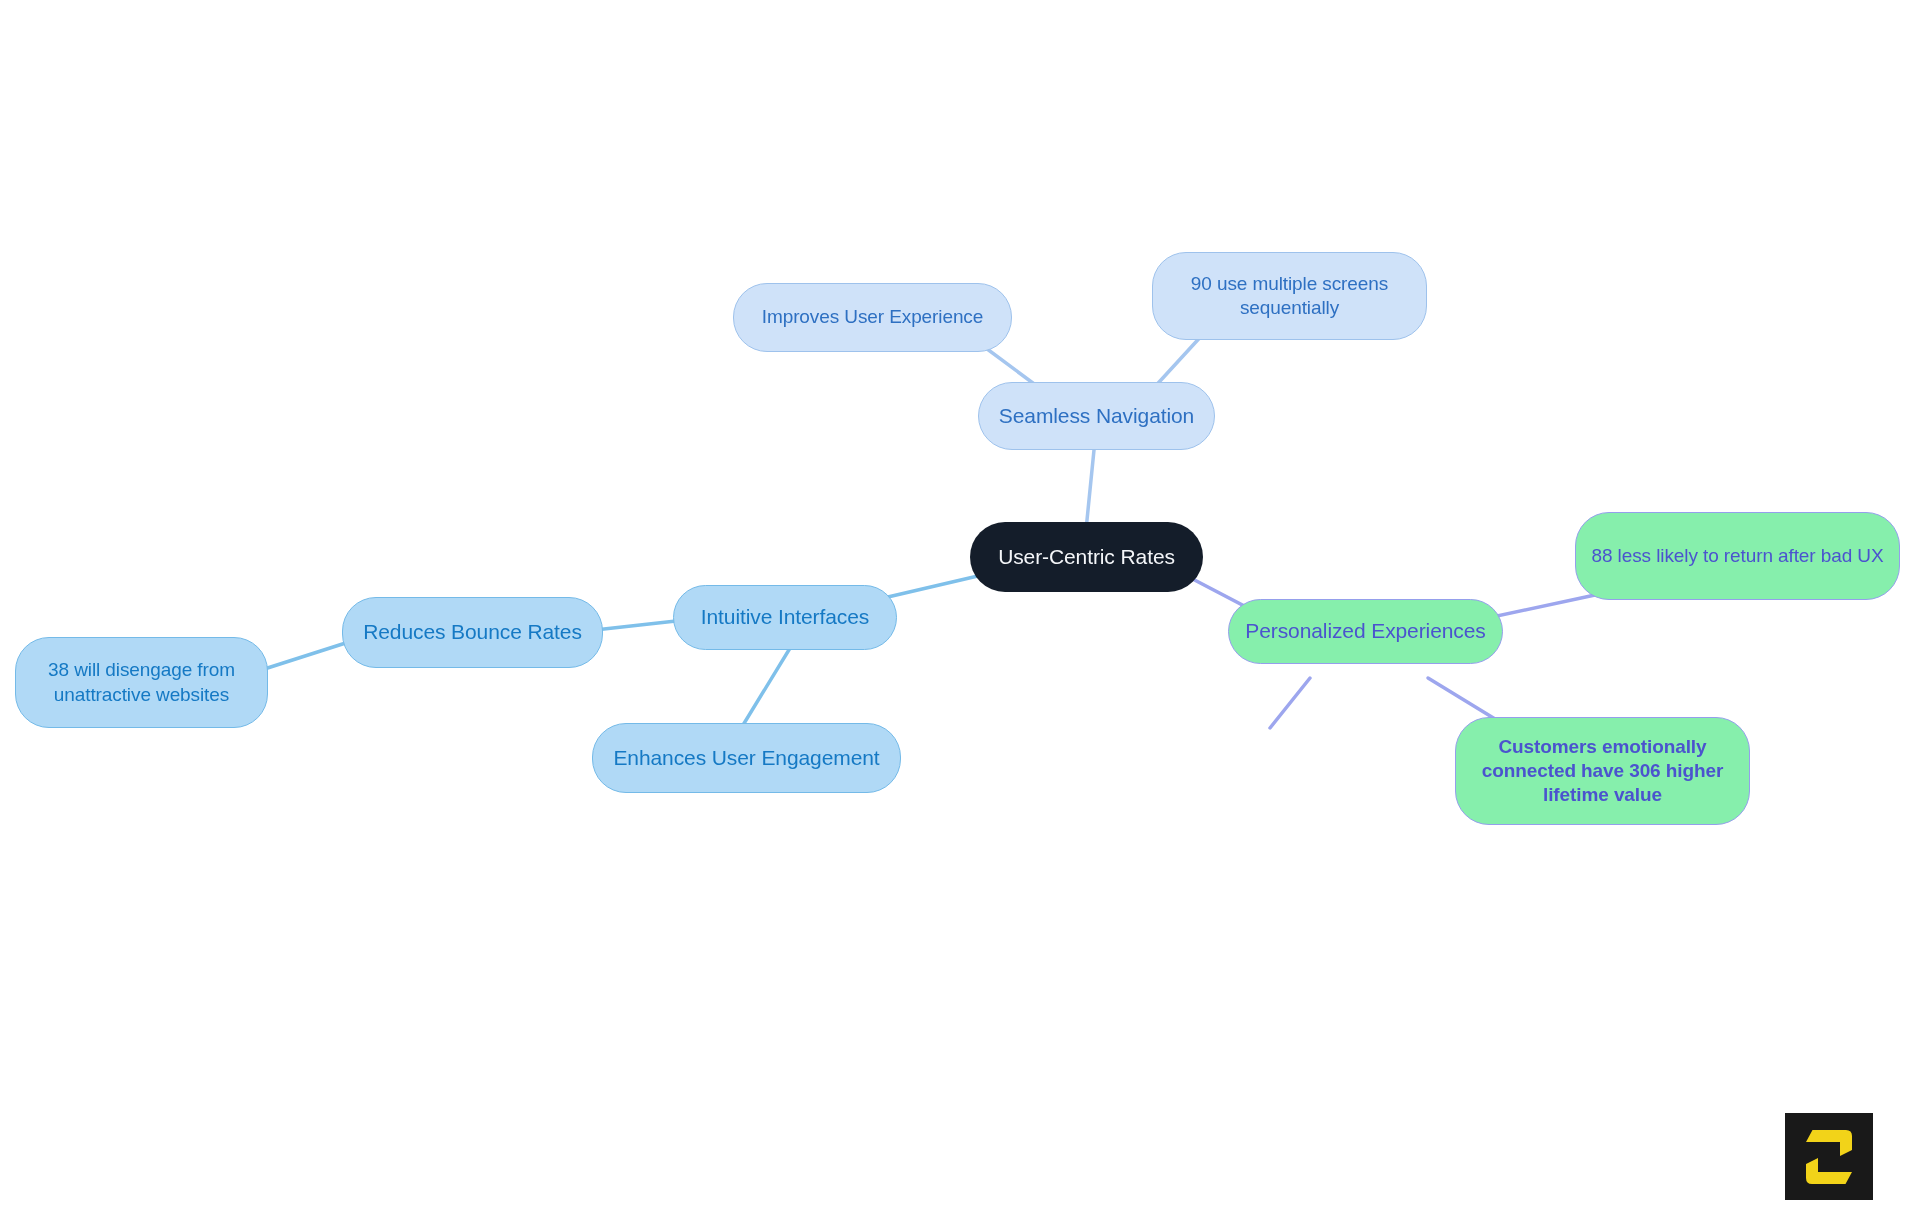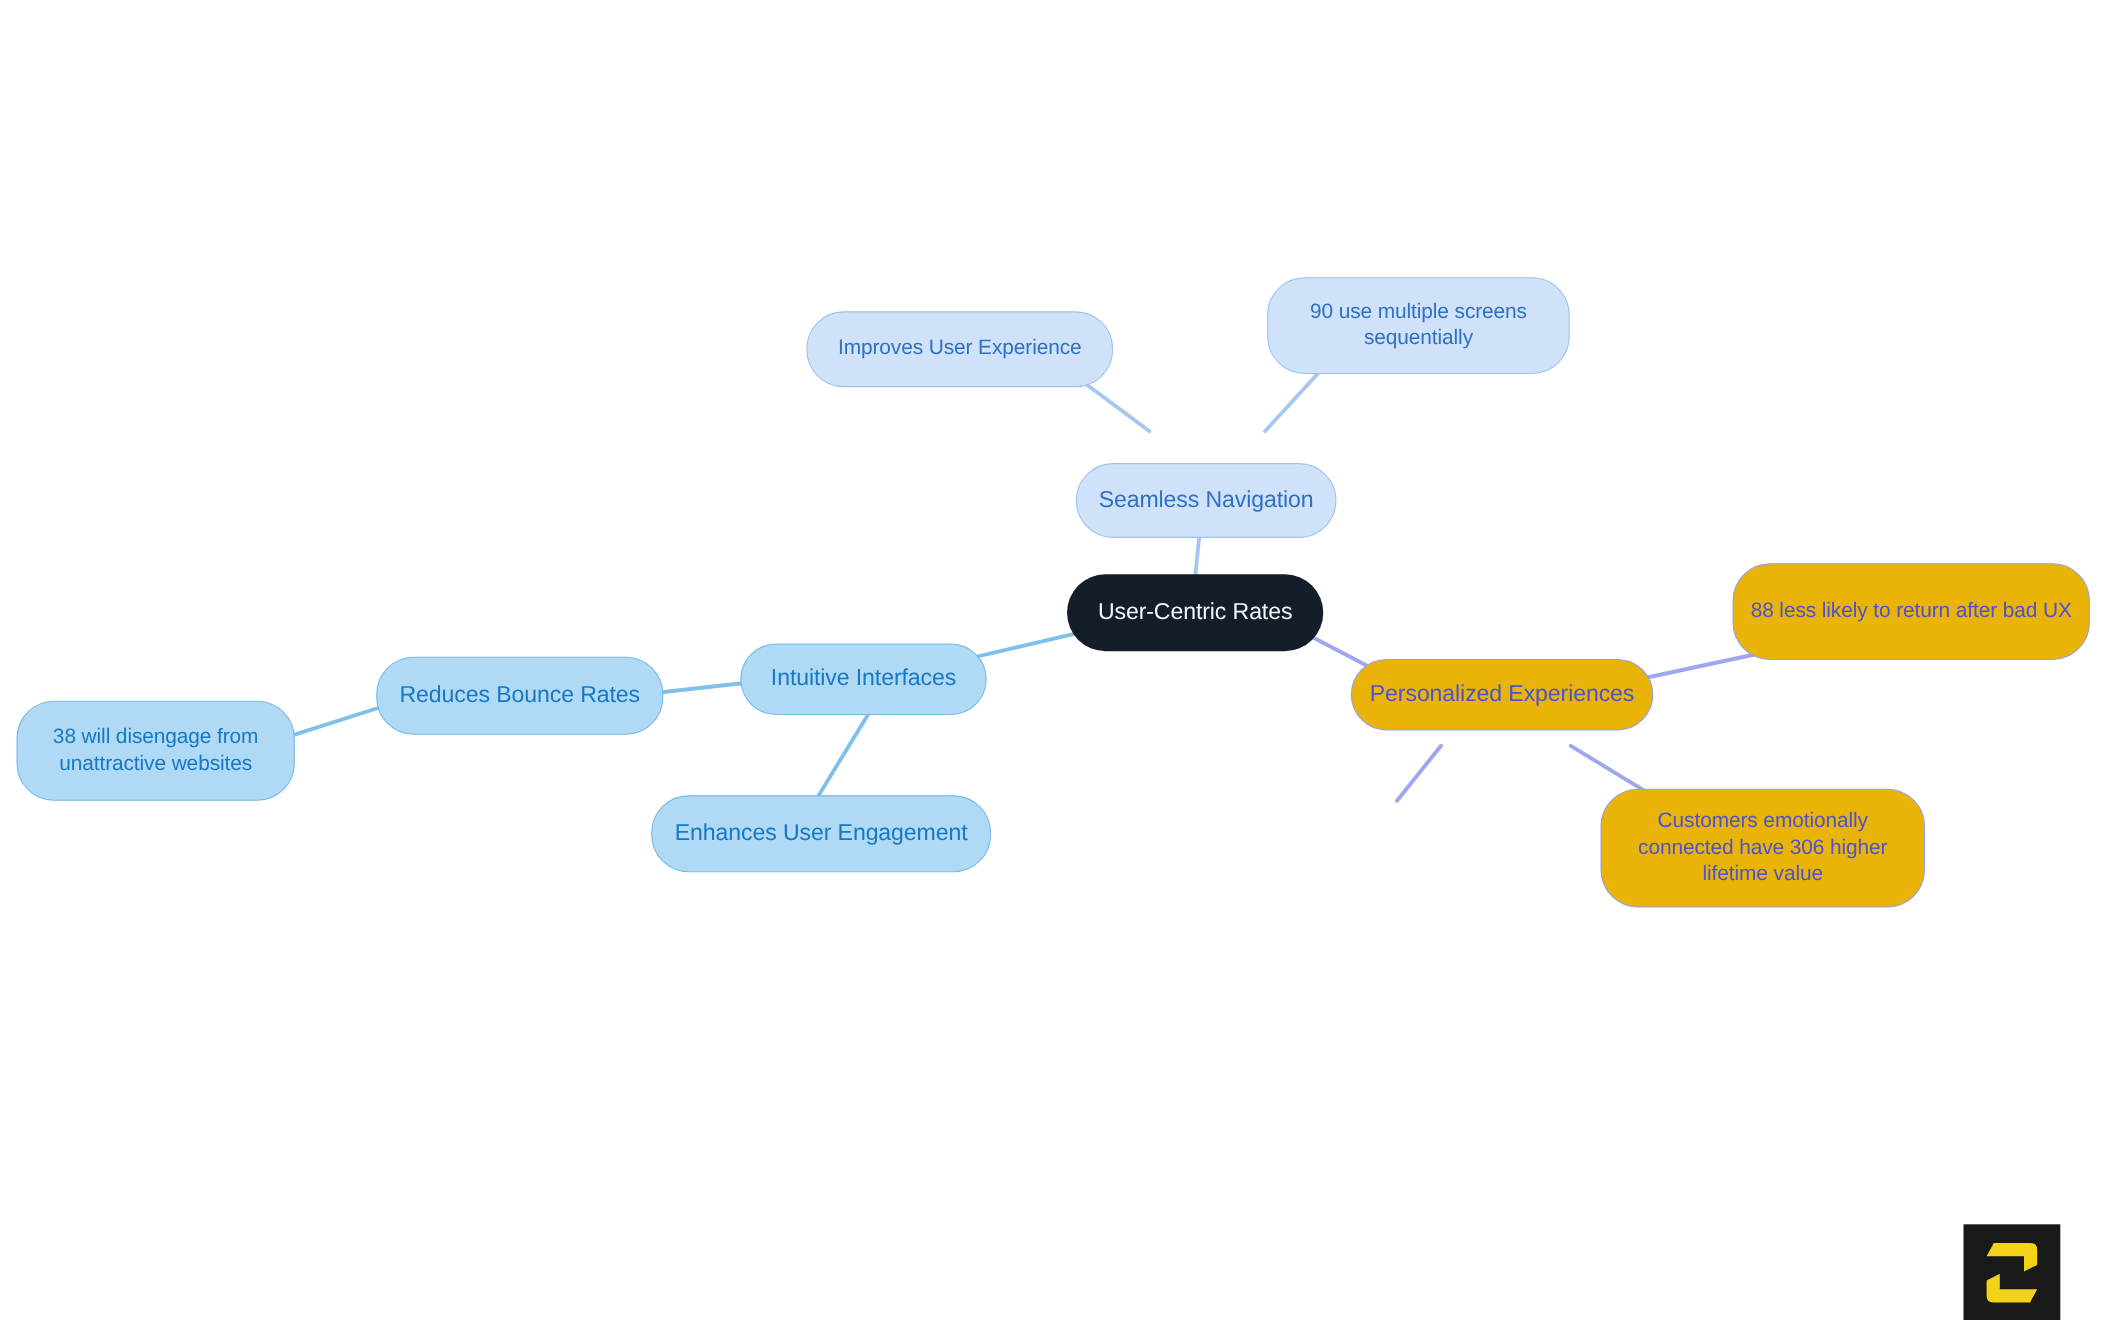--- a/index.html
+++ b/index.html
@@ -16,35 +16,35 @@
     font-size:21px;line-height:1.28;padding:18px 14px;
     letter-spacing:-0.1px;
   }
   .leaf{font-size:19px;}
   .root{
     background:#141d2a;color:#f4f6f9;border:none;
     left:970px;top:522px;width:233px;height:70px;border-radius:35px;
   }
   .b-top{background:#cfe2f9;border:1.5px solid #9ec2ec;color:#2e70c2;}
   .b-left{background:#b0d9f6;border:1.5px solid #74bae8;color:#1579c4;}
-  .b-right{background:#eab308;border:1.5px solid #959fec;color:#4b53ce;}
+  .b-right{background:#86efac;border:1.5px solid #959fec;color:#4b53ce;}
 
-  #n-seamless{left:978px;top:382px;width:237px;height:68px;margin-top:39px;}
+  #n-seamless{left:978px;top:382px;width:237px;height:68px;}
   #n-improves{left:733px;top:283px;width:279px;height:69px;}
   #n-screens{left:1152px;top:252px;width:275px;height:88px;}
 
   #n-intuitive{left:673px;top:585px;width:224px;height:65px;}
   #n-reduces{left:342px;top:597px;width:261px;height:71px;}
   #n-disengage{left:15px;top:637px;width:253px;height:91px;}
   #n-enhances{left:592px;top:723px;width:309px;height:70px;}
 
   #n-personalized{left:1228px;top:599px;width:275px;height:65px;}
   #n-badux{left:1575px;top:512px;width:325px;height:88px;padding:6px 8px;}
   #n-brands{left:1020px;top:722px;width:327px;height:88px;}
-  #n-customers{left:1455px;top:717px;width:295px;height:108px;}
+  #n-customers{left:1455px;top:717px;width:295px;height:108px;font-weight:bold;}
 
   .logo{
     position:absolute;z-index:3;left:1785px;top:1113px;width:88px;height:87px;
     background:#191919;display:flex;align-items:center;justify-content:center;
   }
   .logo svg{display:block;}
 </style>
 </head>
 <body>
 

